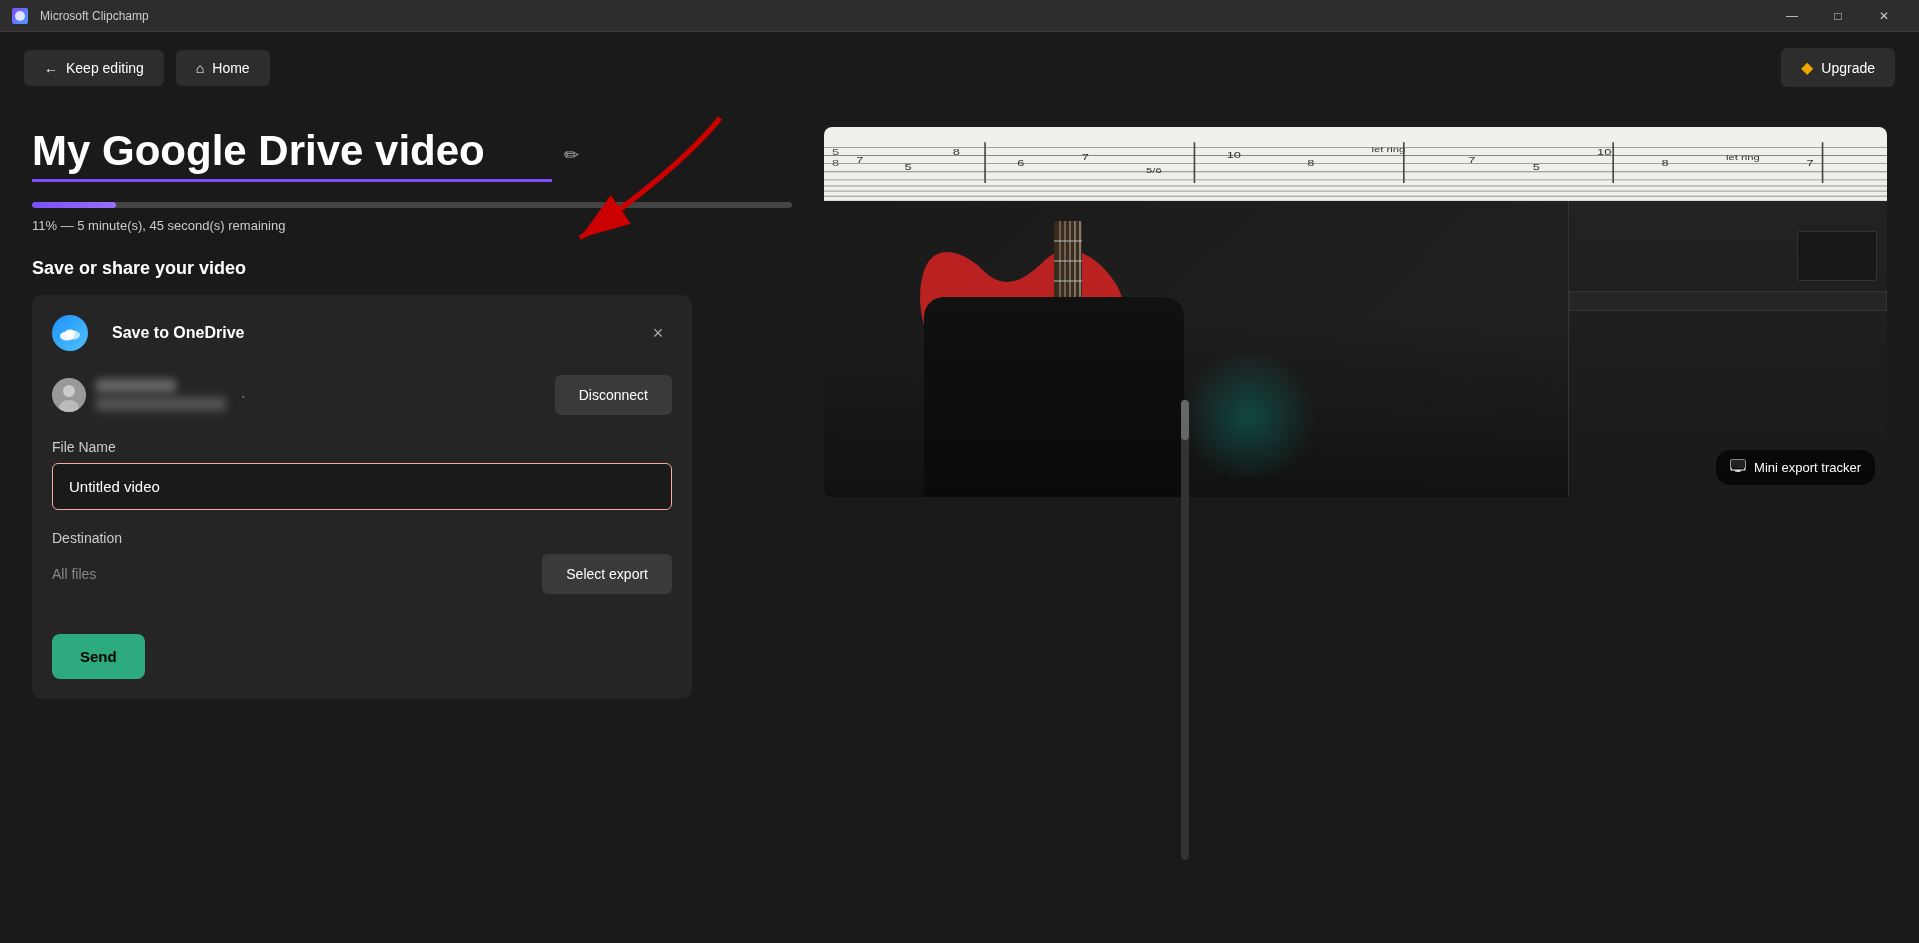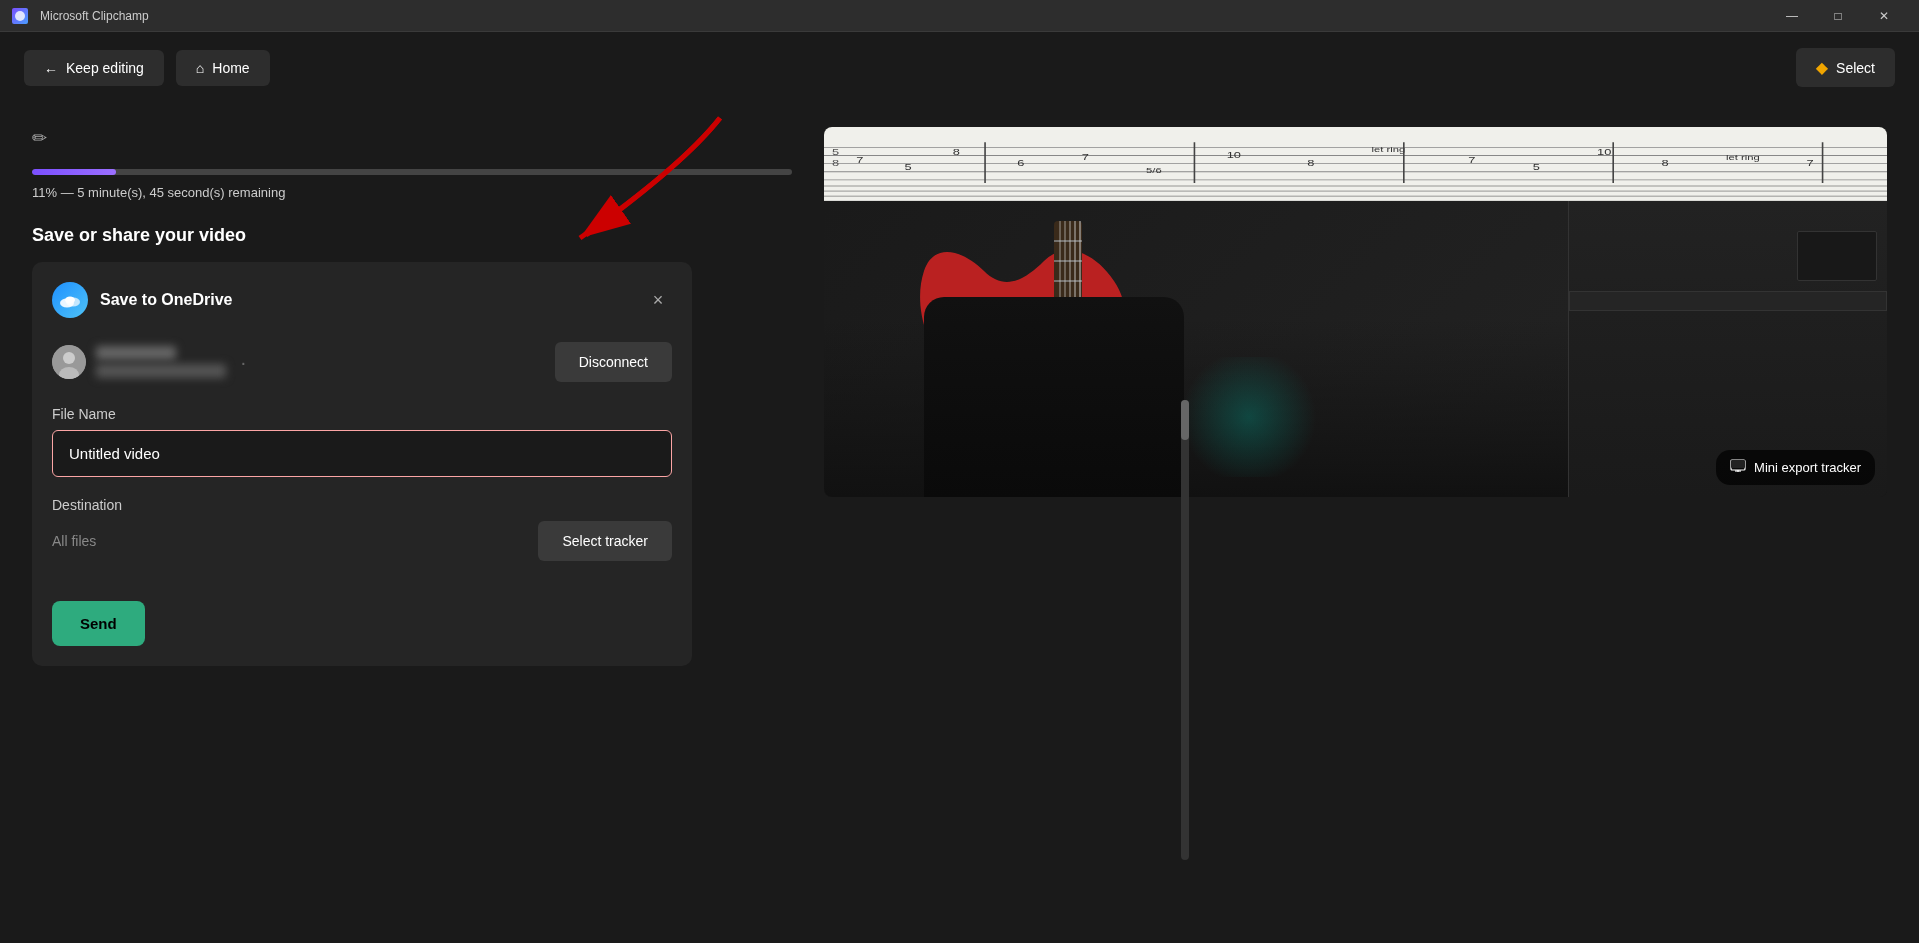--- a/index.html
+++ b/index.html
@@ -179,21 +179,21 @@
     }
     .onedrive-header {
       display: flex;
       align-items: center;
       justify-content: space-between;
       margin-bottom: 24px;
     }
     .onedrive-title-row {
       display: flex;
       align-items: center;
-      gap: 12px;
+      gap: 24px;
     }
     .onedrive-icon {
       width: 36px;
       height: 36px;
       background: linear-gradient(135deg, #1e90ff, #4fc3f7);
       border-radius: 50%;
       display: flex;
       align-items: center;
       justify-content: center;
       font-size: 18px;
@@ -437,21 +437,21 @@
       <span>←</span>
       <span>Keep editing</span>
     </button>
     <button class="nav-btn">
       <span>⌂</span>
       <span>Home</span>
     </button>
   </div>
   <button class="upgrade-btn">
     <span class="diamond-icon">◆</span>
-    <span>Select</span>
+    <span>Upgrade</span>
   </button>
 </div>
 
 <div class="red-arrow-container">
   <svg width="400" height="200" viewBox="0 0 400 200">
     <defs>
       <marker id="arrowhead" markerWidth="10" markerHeight="7" refX="10" refY="3.5" orient="auto">
         <polygon points="0 0, 10 3.5, 0 7" fill="#cc0000"></polygon>
       </marker>
     </defs>
@@ -461,20 +461,21 @@
     <path d="M 320 10 Q 285 55, 186 127" stroke="#cc0000" stroke-width="5" fill="none"></path>
   </svg>
 </div>
 
 <div class="main-content">
 
   <div class="left-panel">
 
     <div class="title-area">
       <div class="video-title-container">
+        <input class="video-title-input" type="text" value="My Google Drive video" style="">
         <span class="edit-icon">✏</span>
       </div>
     </div>
 
     <div class="progress-section">
       <div class="progress-bar-container">
         <div class="progress-bar-fill" style="width: 11%"></div>
       </div>
       <span class="progress-text">11% — 5 minute(s), 45 second(s) remaining</span>
     </div>
@@ -522,21 +523,21 @@
         <div class="form-section">
           <label class="form-label">File Name</label>
           <input class="file-name-input" type="text" value="Untitled video" style="">
         </div>
 
         
         <div class="form-section">
           <label class="form-label">Destination</label>
           <div class="destination-row">
             <span class="destination-text">All files</span>
-            <button class="select-folder-btn">Select tracker</button>
+            <button class="select-folder-btn">Select export</button>
           </div>
         </div>
 
         
         <button class="send-btn">Send</button>
 
       </div>
     </div>
   </div>
 

